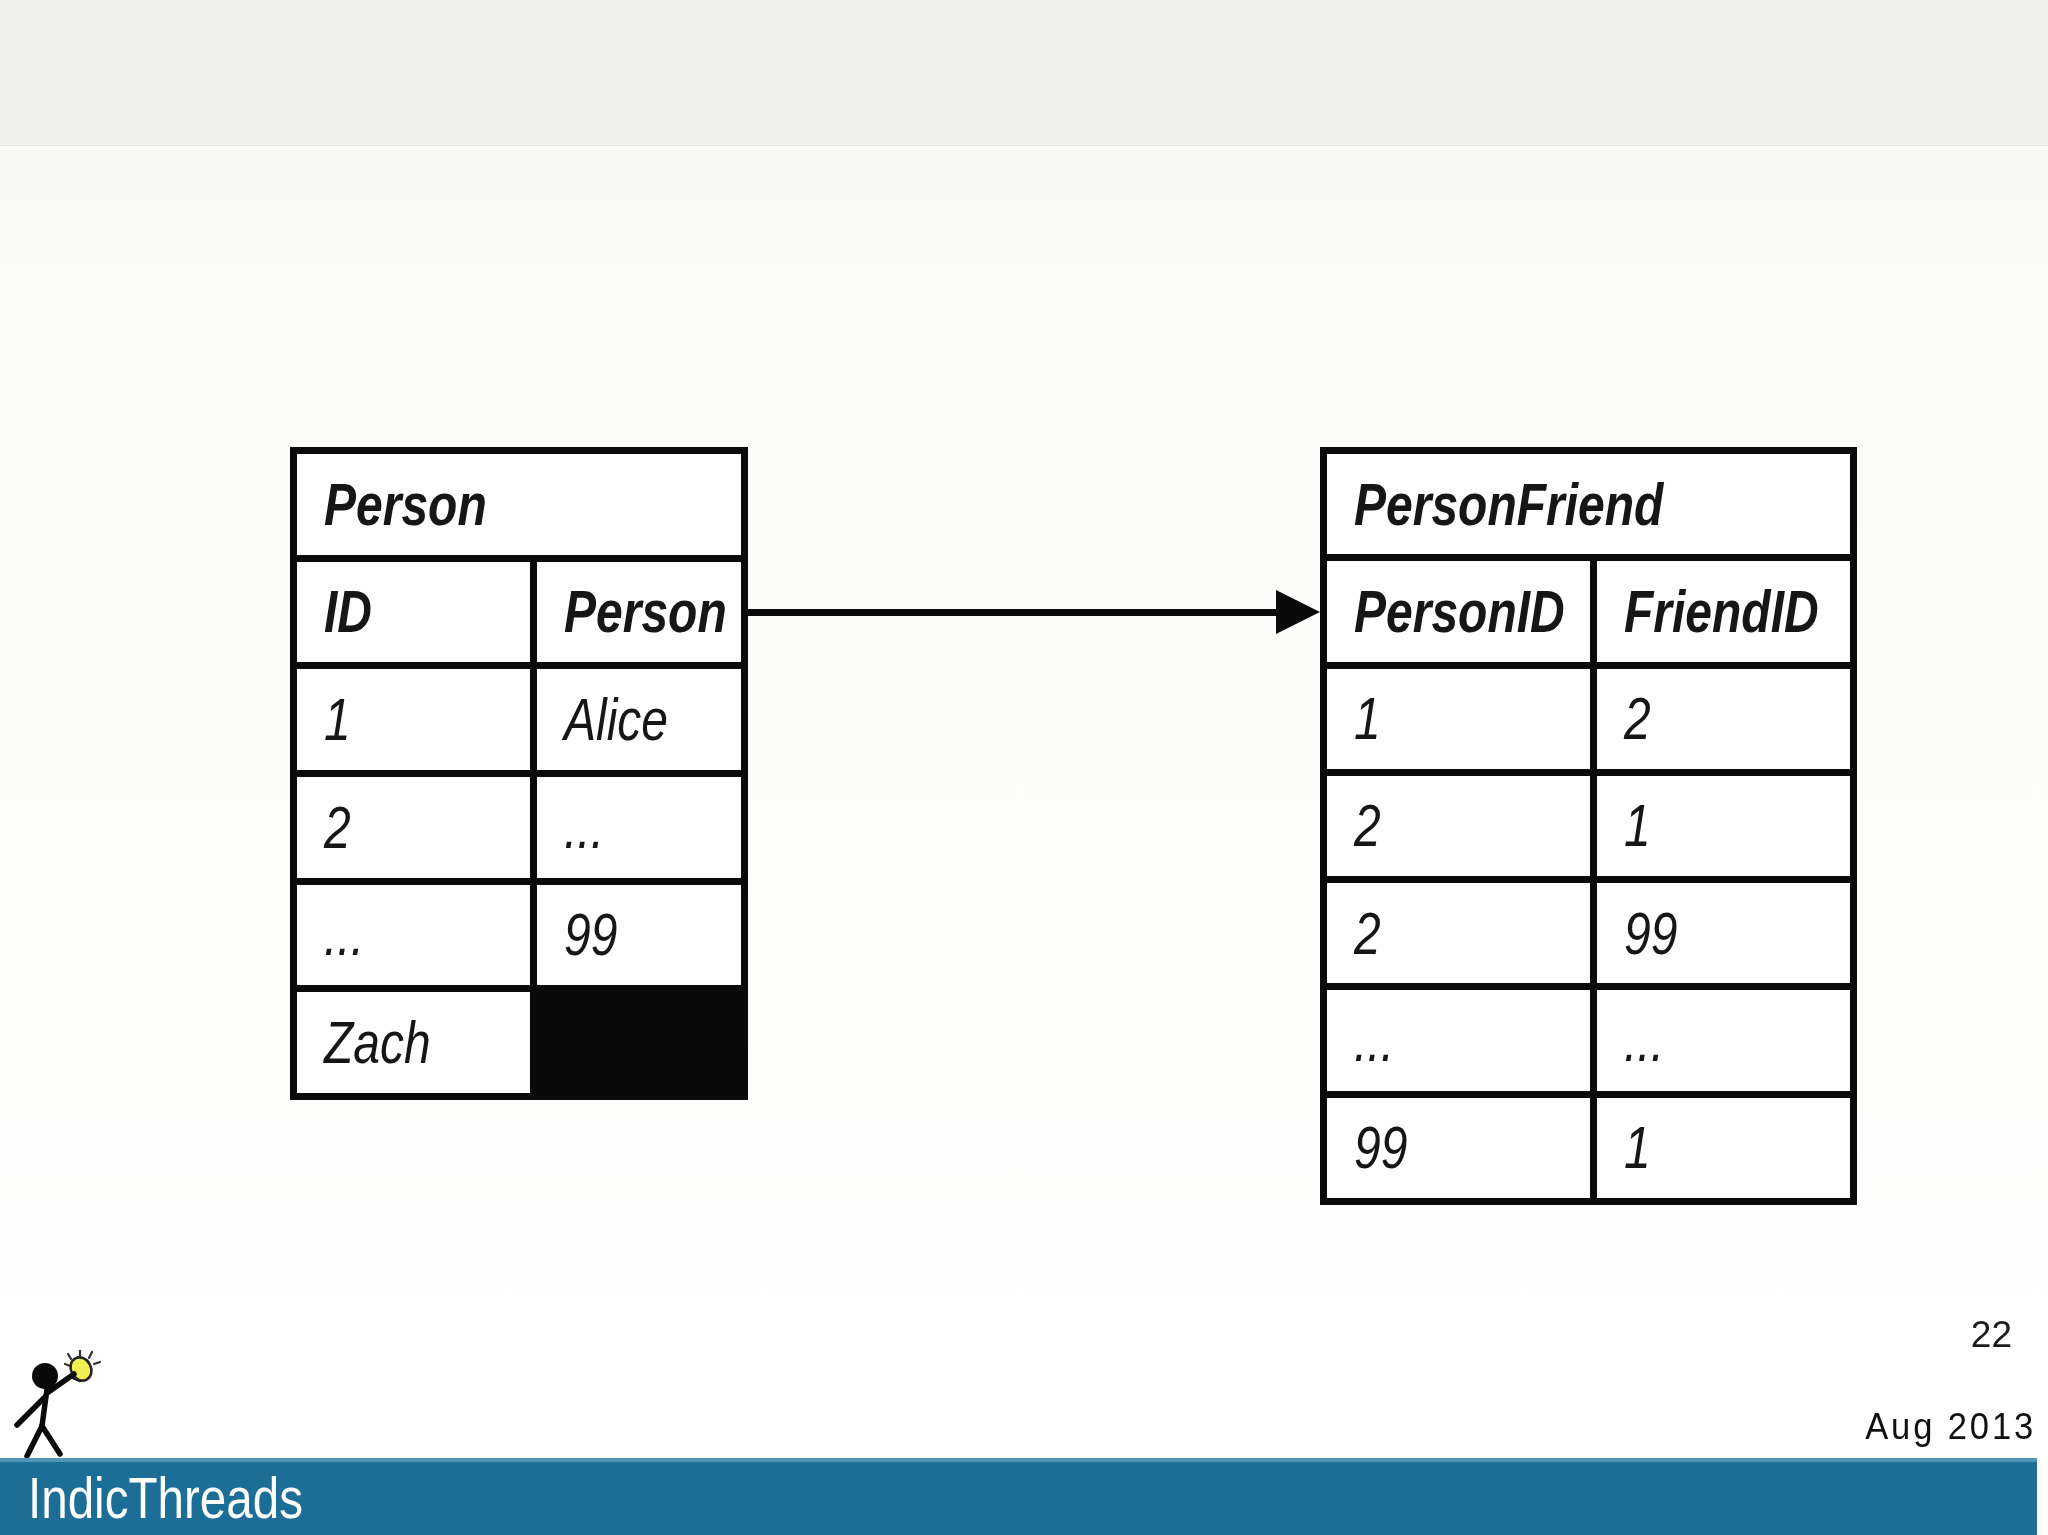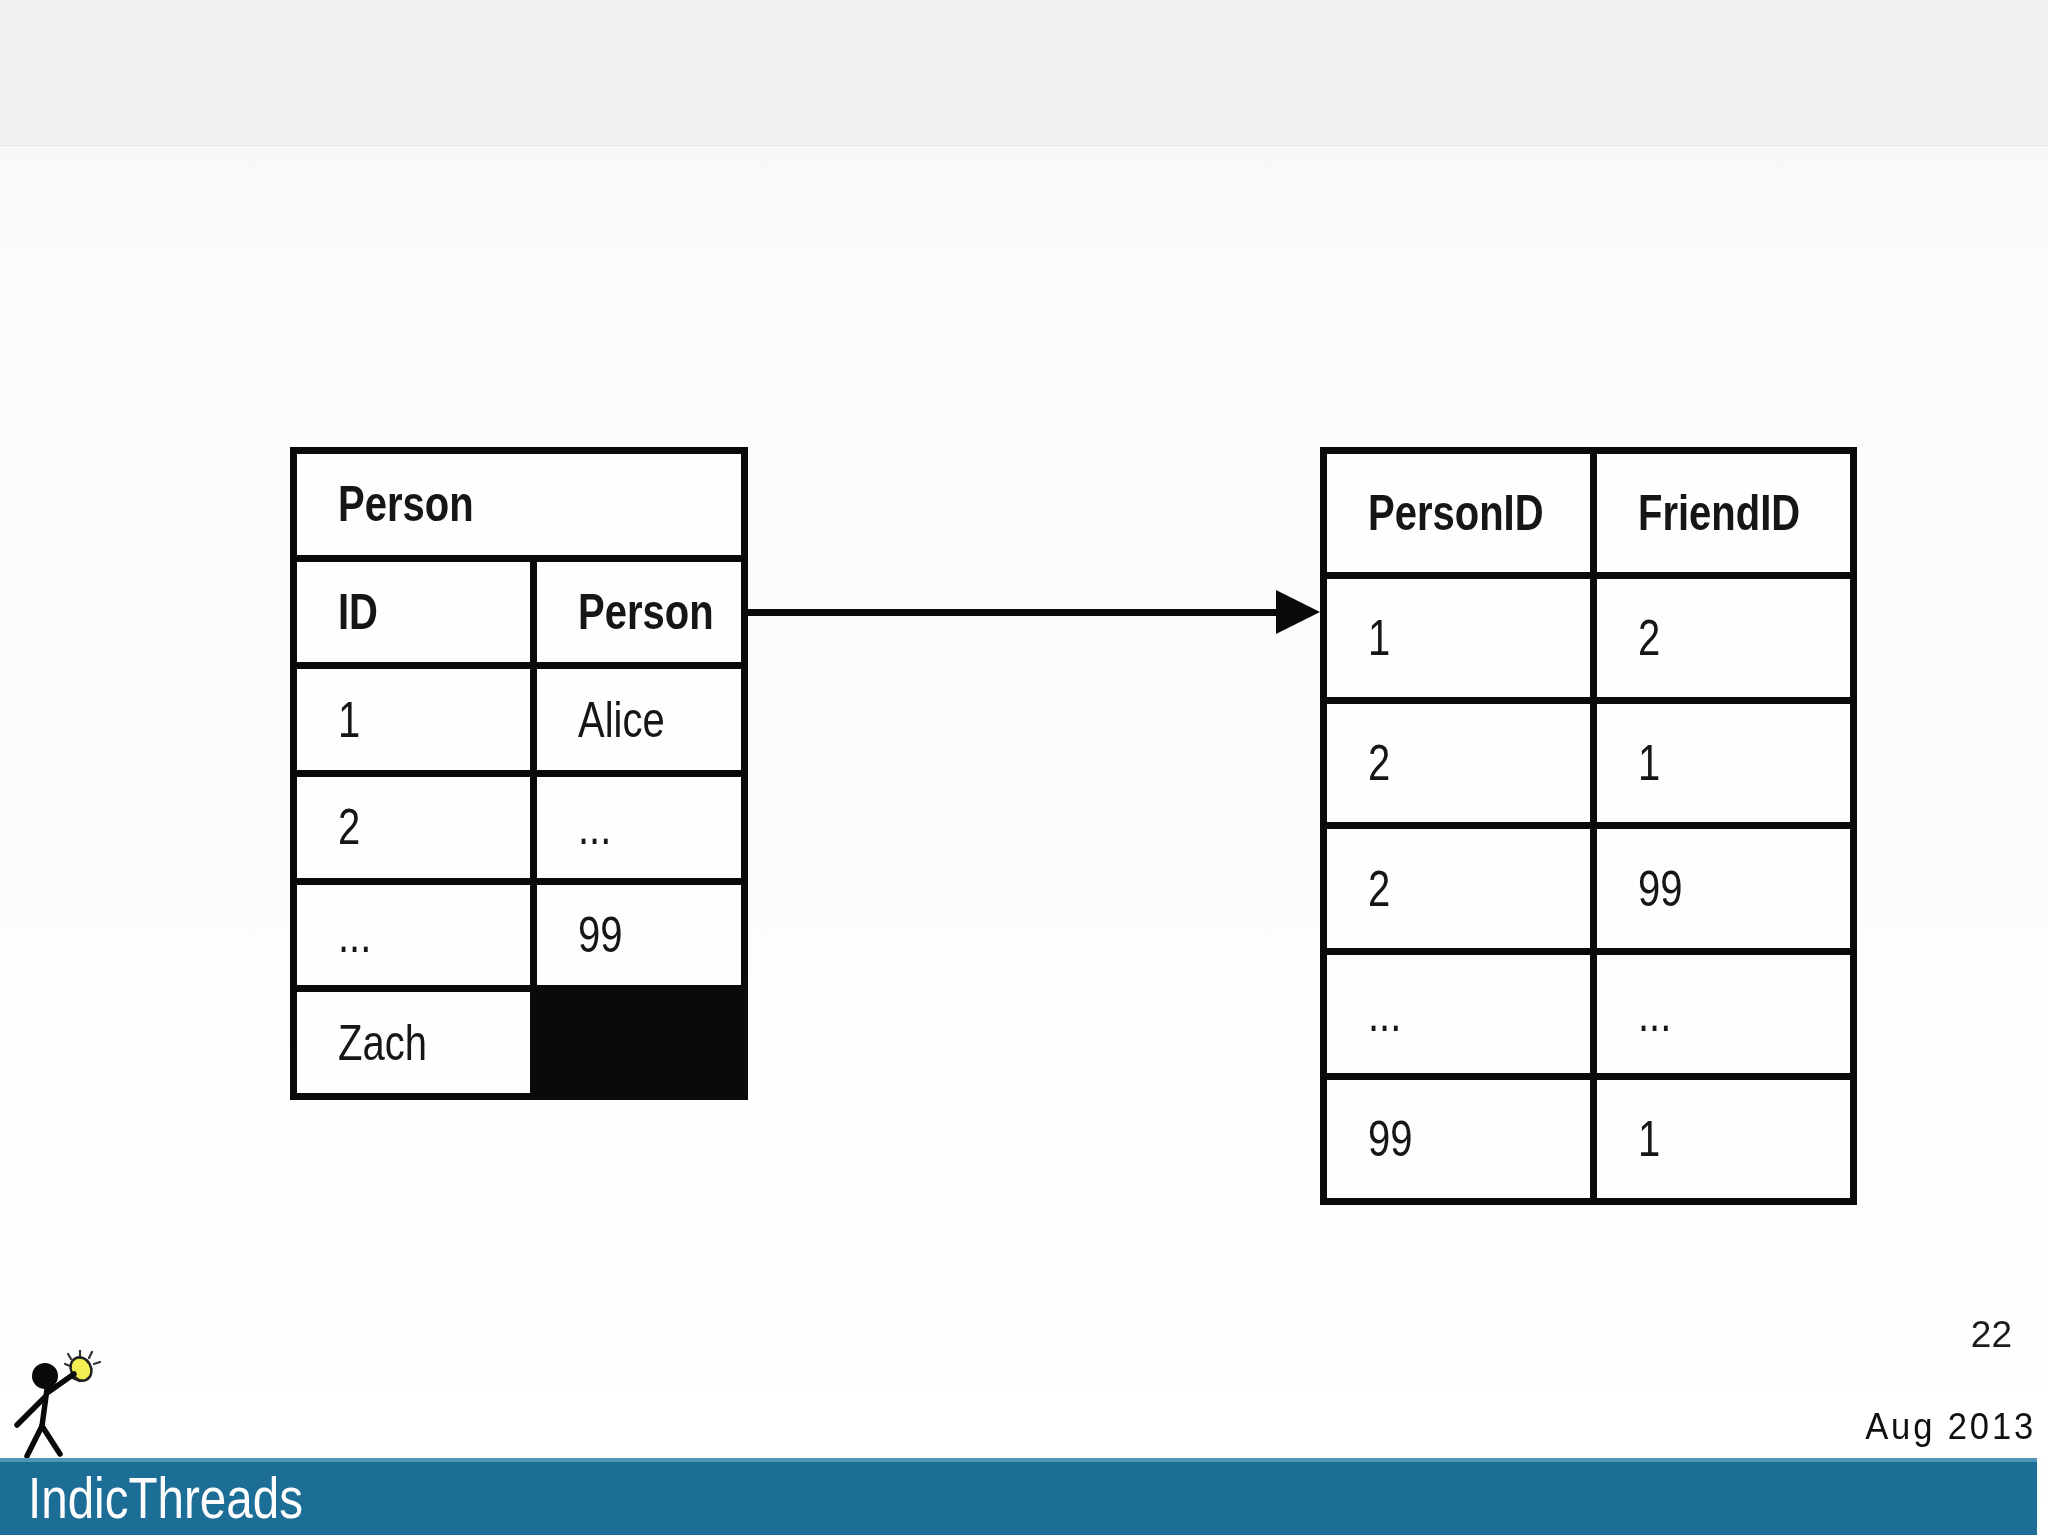--- a/index.html
+++ b/index.html
@@ -28,23 +28,23 @@
     position:absolute;
     background:#0a0a0a;
     border:7px solid #0a0a0a;
     display:grid;
     gap:7px;
     box-sizing:border-box;
   }
   .dtable .cell{
     background:#fefefe;
     display:flex;align-items:center;
-    padding-left:41px;
-    font-size:50px;color:#161616;
-    overflow:hidden;white-space:nowrap;
+    padding-left:27px;
+    font-size:60px;color:#161616;
+    overflow:hidden;white-space:nowrap;font-style:italic;
   }
   .dtable .cell>span{
     display:inline-block;
     transform:scaleX(0.8);
     transform-origin:left center;
     white-space:nowrap;
   }
   .cell.tbl-title,.cell.col-head{font-weight:bold;}
   .cell.tbl-title{grid-column:1 / -1;}
   #person-table{
@@ -148,20 +148,23 @@
       </div>
     <div class="cell">
         <span>Zach</span>
       </div>
   </div>
 
   <div class="arrow-line"></div>
   <div class="arrow-head"></div>
 
   <div class="dtable" id="personfriend-table">
+    <div class="cell tbl-title">
+        <span>PersonFriend</span>
+      </div>
     <div class="cell col-head">
         <span>PersonID</span>
       </div>
     <div class="cell col-head">
         <span>FriendID</span>
       </div>
     <div class="cell">
         <span>1</span>
       </div>
     <div class="cell">

